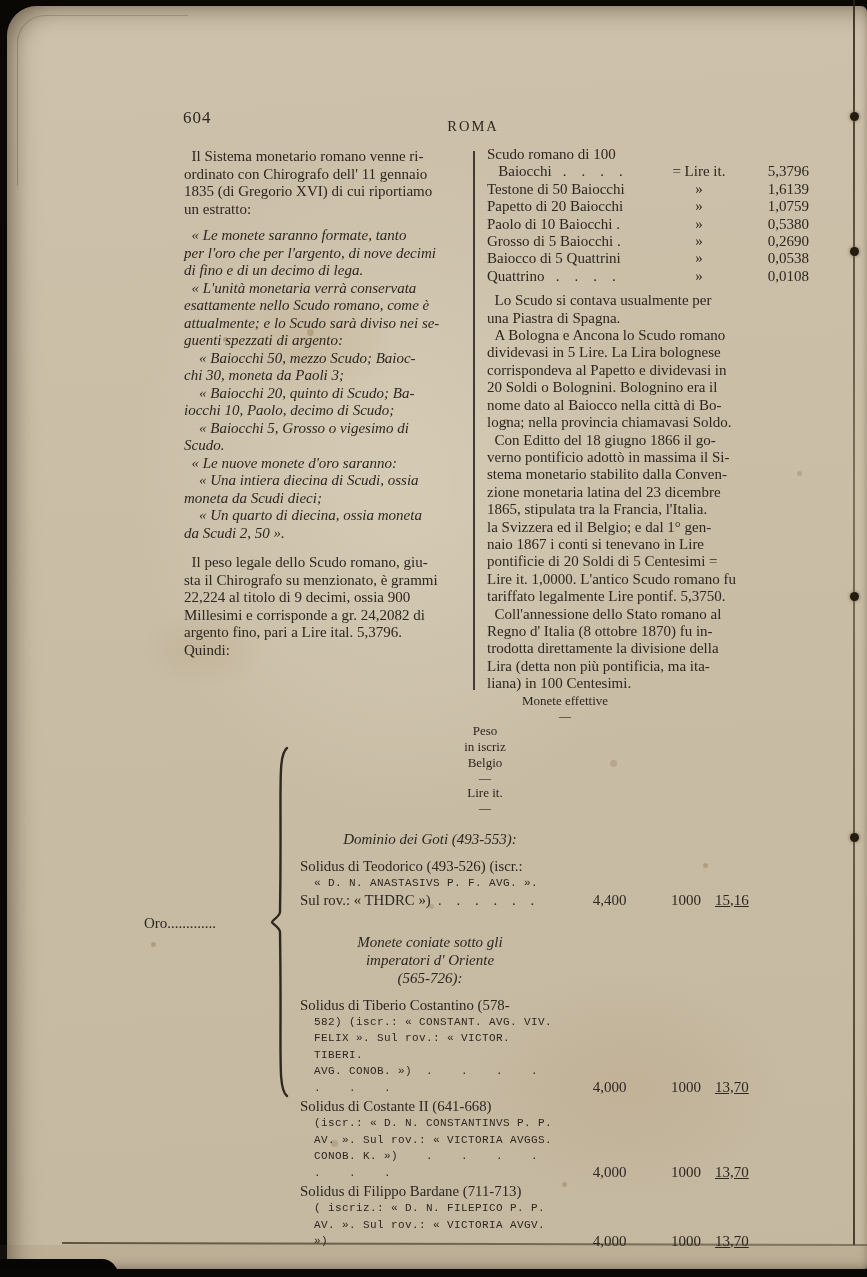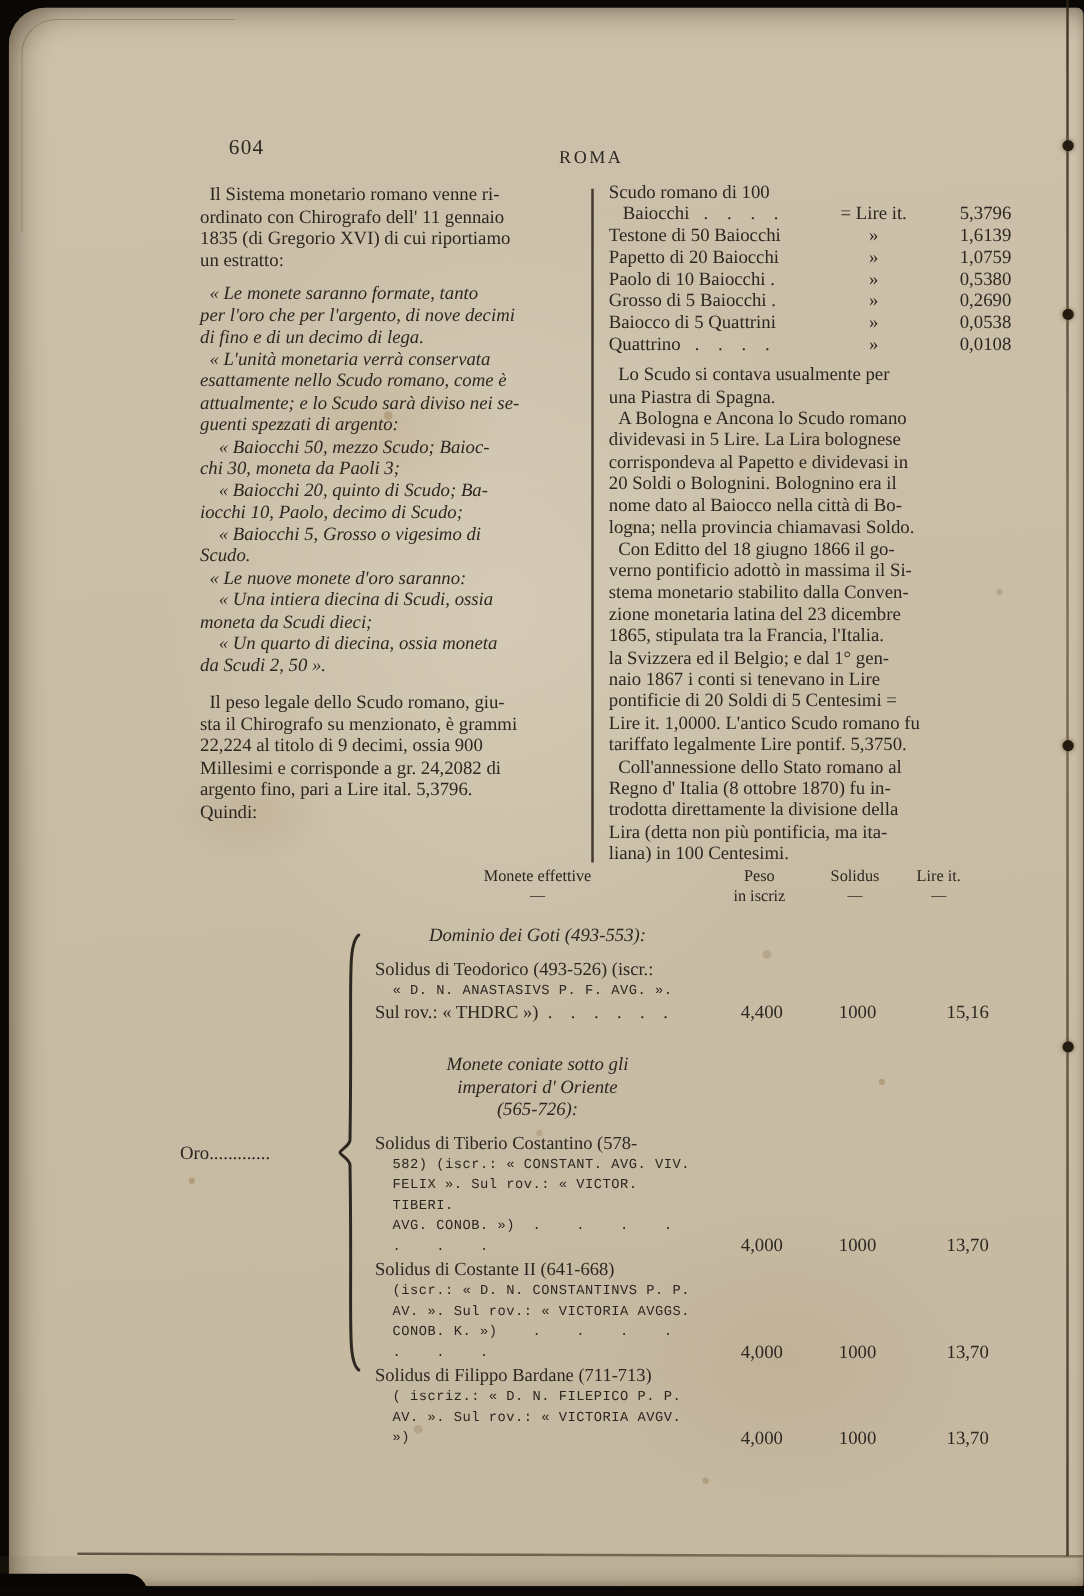--- a/index.html
+++ b/index.html
@@ -71,51 +71,51 @@
       680px 615px 0 1px rgba(125,92,48,0.24);
   }
 
   .content{position:absolute;inset:0;}
   .page-number{position:absolute;left:183px;top:108px;font-size:17px;letter-spacing:1px;}
   .running-head{position:absolute;left:473px;top:118px;transform:translateX(-50%);
     font-size:14.5px;letter-spacing:2px;}
   .col-divider{position:absolute;left:473px;top:151px;width:1.6px;height:539px;
     background:rgba(43,36,28,0.85);}
 
-  .lcol{position:absolute;left:160px;top:148px;width:300px;font-size:15px;line-height:17.5px;}
+  .lcol{position:absolute;left:184px;top:148px;width:300px;font-size:15px;line-height:17.5px;}
   .rcol{position:absolute;left:487px;top:146px;width:324px;font-size:15px;line-height:17.4px;}
   .lcol p,.rcol p{margin:0;white-space:pre-wrap;}
   .it{font-style:italic;}
   .mt9{margin-top:9px !important;}
   .mt12{margin-top:12px !important;}
   .mt7{margin-top:7px !important;}
 
   .conv-row{display:flex;align-items:flex-end;gap:36px;}
   .conv-label{width:183px;white-space:pre-wrap;}
   .conv-sign{width:84px;text-align:center;white-space:nowrap;}
   .conv-val{flex:1;text-align:right;padding-right:2px;}
 
   .btable{position:absolute;left:140px;top:693px;width:690px;font-size:15px;}
-  .bt-header{display:flex;align-items:flex-start;font-size:13px;line-height:16px;}
+  .bt-header{display:flex;align-items:center;font-size:13px;line-height:16px;flex-direction:column;}
   .h-desc{margin-left:160px;width:260px;text-align:center;}
   .h-peso{width:95px;text-align:center;}
   .h-titolo{width:58px;text-align:center;}
   .h-lire{width:76px;text-align:center;}
   .h-dash{display:block;font-size:12px;line-height:14px;}
   .sect-heading{margin:15px 0 10px 160px;width:260px;text-align:center;
     font-style:italic;white-space:pre-line;line-height:18px;font-size:15px;}
   .sect2{margin-top:24px;}
   .trow{display:flex;align-items:flex-end;margin-top:2px;}
   .t-desc{margin-left:160px;width:262px;}
   .dline{display:block;font-size:14.8px;line-height:17px;white-space:pre-wrap;}
   .dins{display:block;font-size:11px;line-height:16.5px;letter-spacing:0.4px;
     padding-left:14px;white-space:pre-wrap;font-family:Liberation Mono, monospace;}
   .t-peso{width:95px;text-align:center;}
   .t-titolo{width:58px;text-align:center;}
-  .t-lire{width:76px;text-align:right;}
+  .t-lire{width:76px;text-align:left;text-decoration:underline;}
 
   .gold-label{position:absolute;left:4px;top:222px;width:130px;font-size:15px;}
   .brace{position:absolute;left:128px;top:53px;}
 </style>
 </head>
 <body>
 
 <div class="paper"></div>
 <div class="inner-edge"></div>
 <div class="freckles"></div>
@@ -234,21 +234,21 @@
     <div class="bt-header">
       <div class="h-desc">
         <span>Monete effettive</span>
         <span class="h-dash">—</span>
       </div>
       <div class="h-peso">
         <span>Peso</span><br>
         <span>in iscriz</span>
       </div>
       <div class="h-titolo">
-        <span>Solidus</span>
+        <span>Belgio</span>
         <span class="h-dash">—</span>
       </div>
       <div class="h-lire">
         <span>Lire it.</span>
         <span class="h-dash">—</span>
       </div>
     </div>
 
     <div class="sect-heading">Dominio dei Goti (493-553):</div>
 

